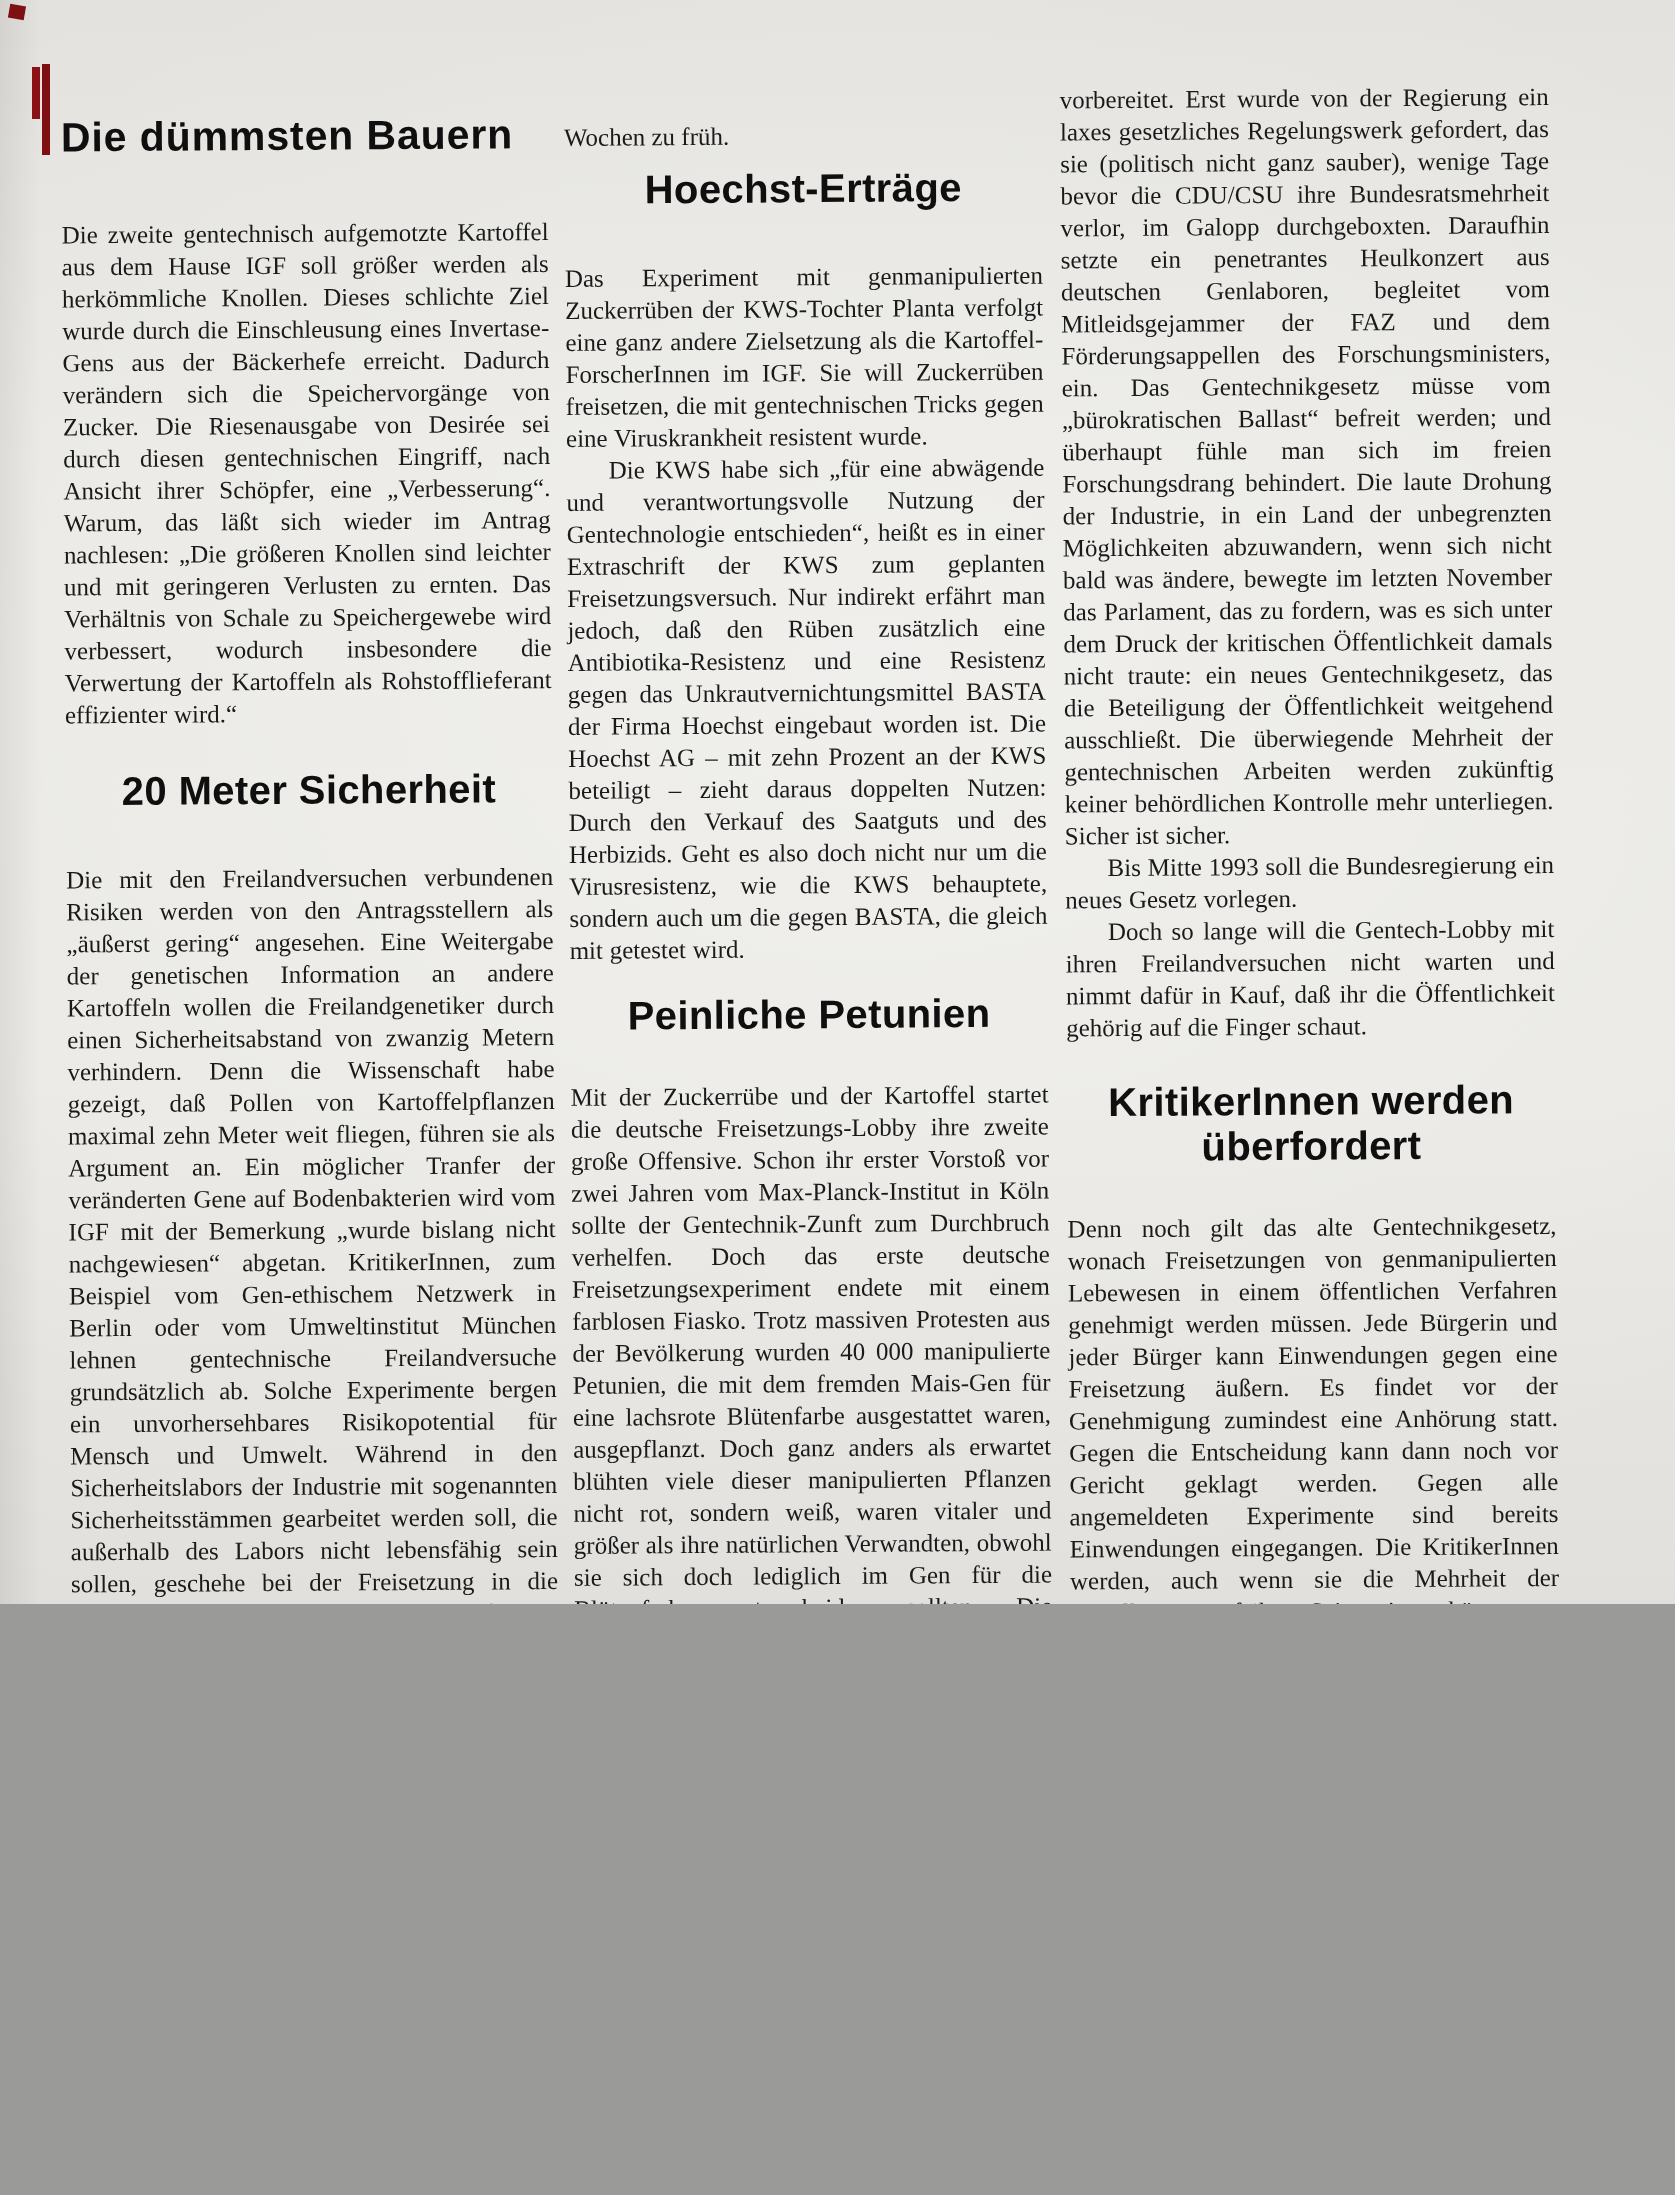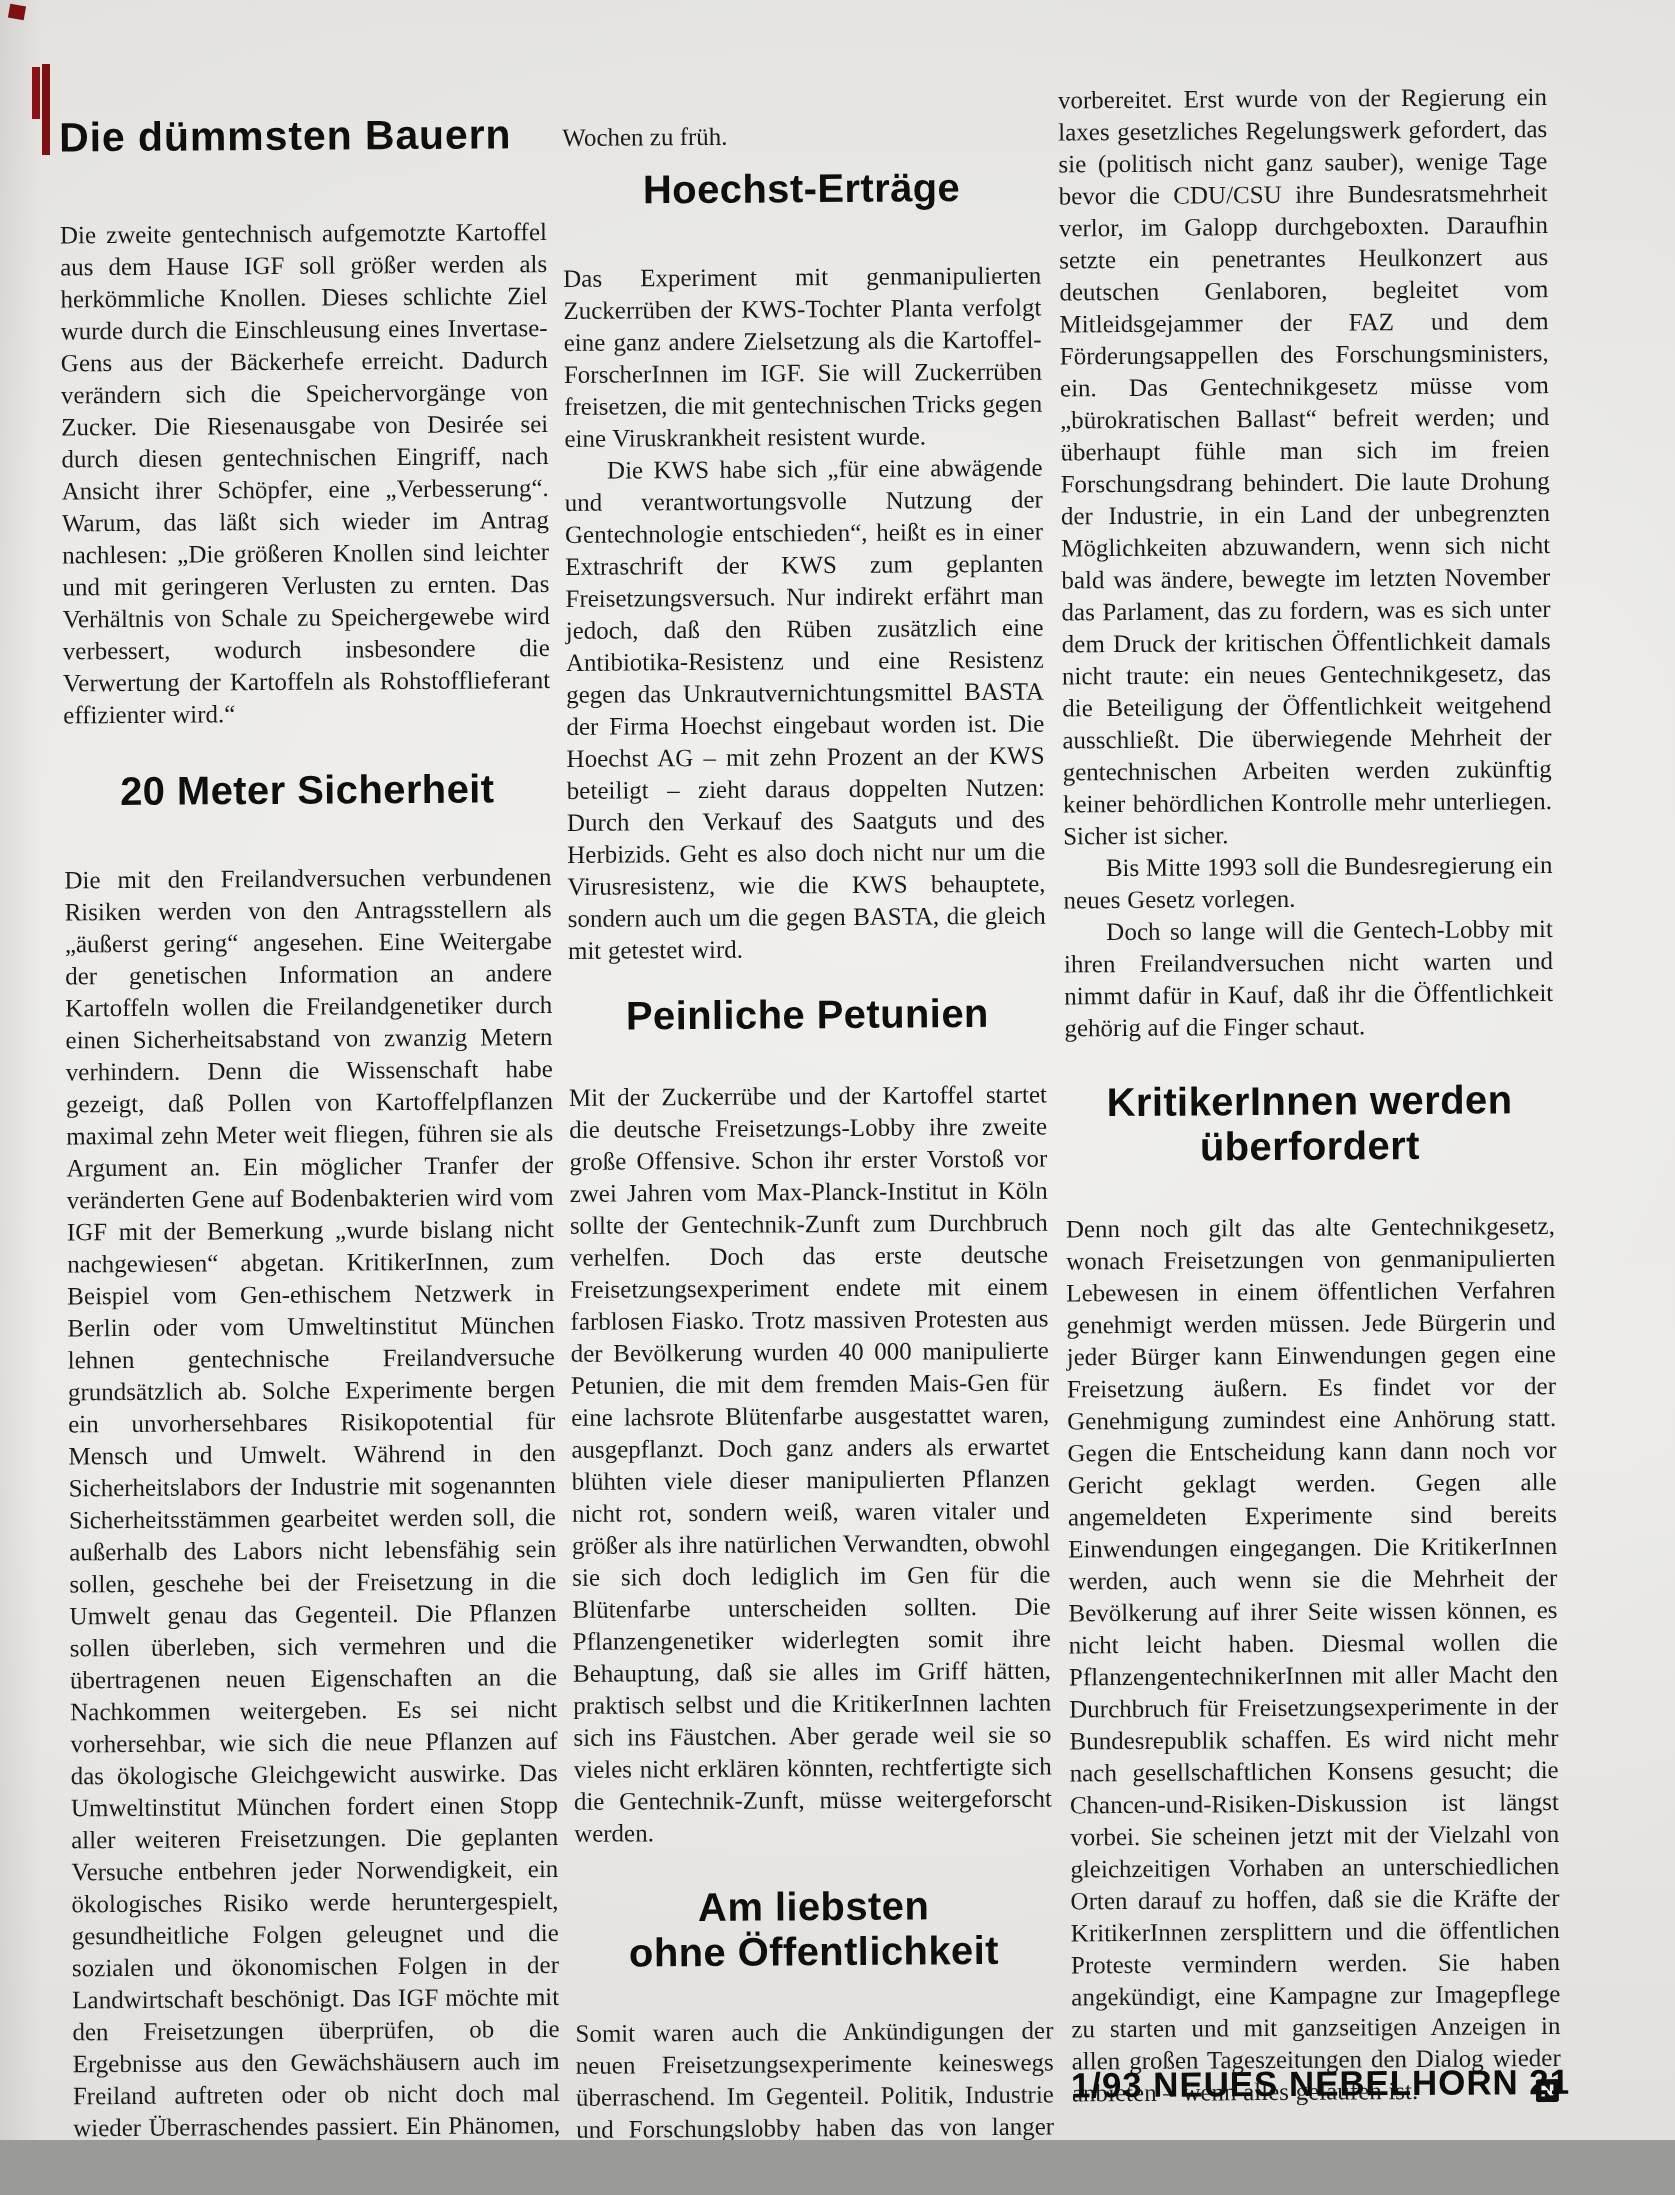--- a/index.html
+++ b/index.html
@@ -1,18 +1,18 @@
 <!DOCTYPE html>
 <html lang="de" style="font-size:13.8px"><head>
 <meta charset="utf-8">
 <style>
   html,body { margin:0; padding:0; background:#9a9a98; }
   .page {
     position:relative;
-    width:1675px; height:2140px;
+    width:1675px; height:1604px;
     margin:0 auto;
     background:
       radial-gradient(ellipse 130% 95% at 52% 42%, rgba(255,255,255,0.30), rgba(0,0,0,0) 62%),
       linear-gradient(90deg, rgba(0,0,0,0.07), rgba(0,0,0,0) 2.5%),
       linear-gradient(180deg, #e2e1dd 0%, #e9e8e4 28%, #eae9e5 68%, #e1e0dc 100%);
     background-color:#e8e7e3;
     overflow:hidden;
     color:#1a1a1a;
     font-family:"Liberation Serif", serif;
   }

